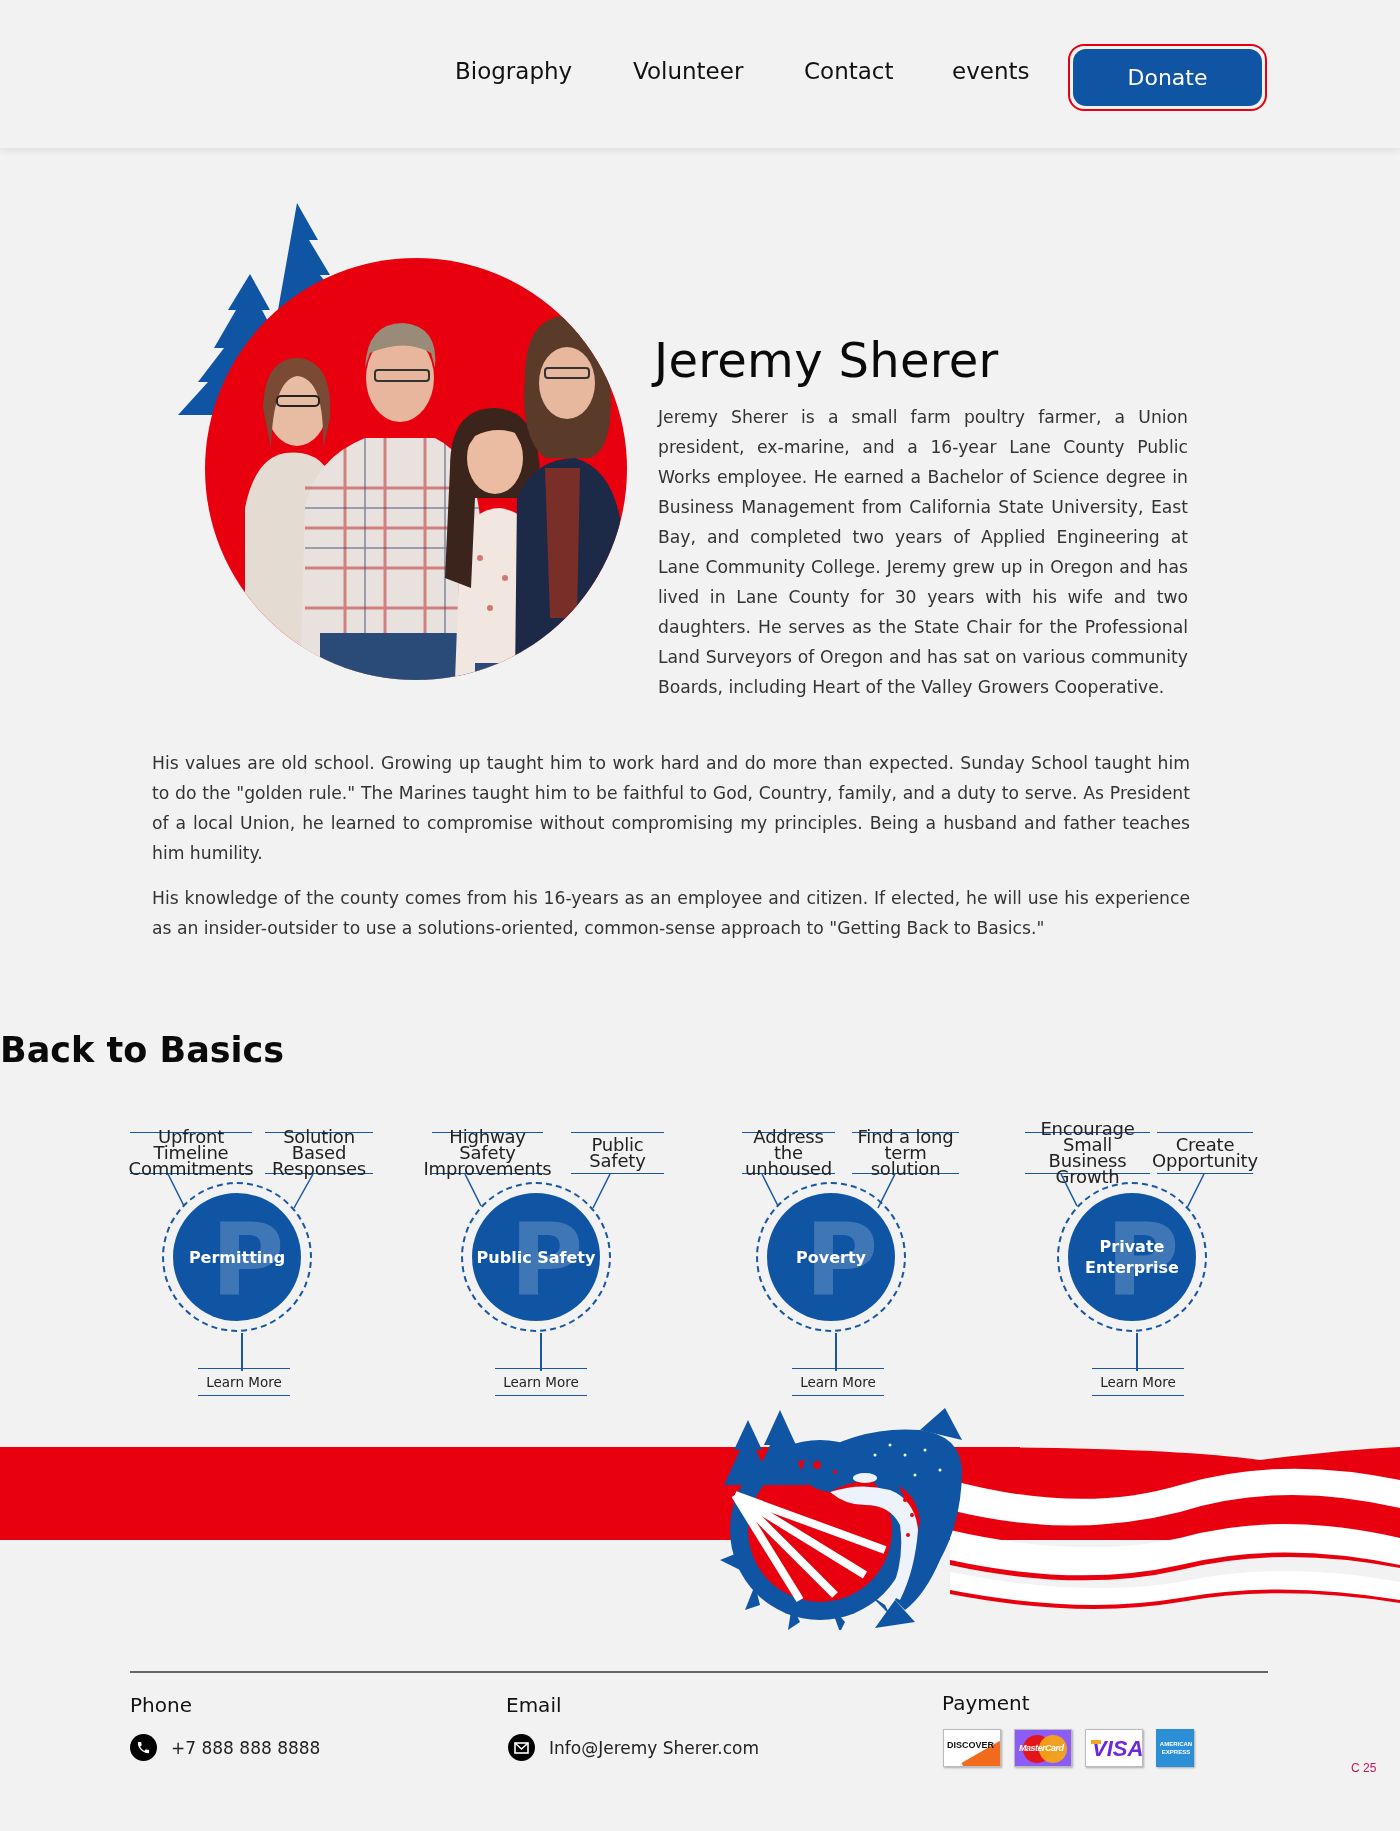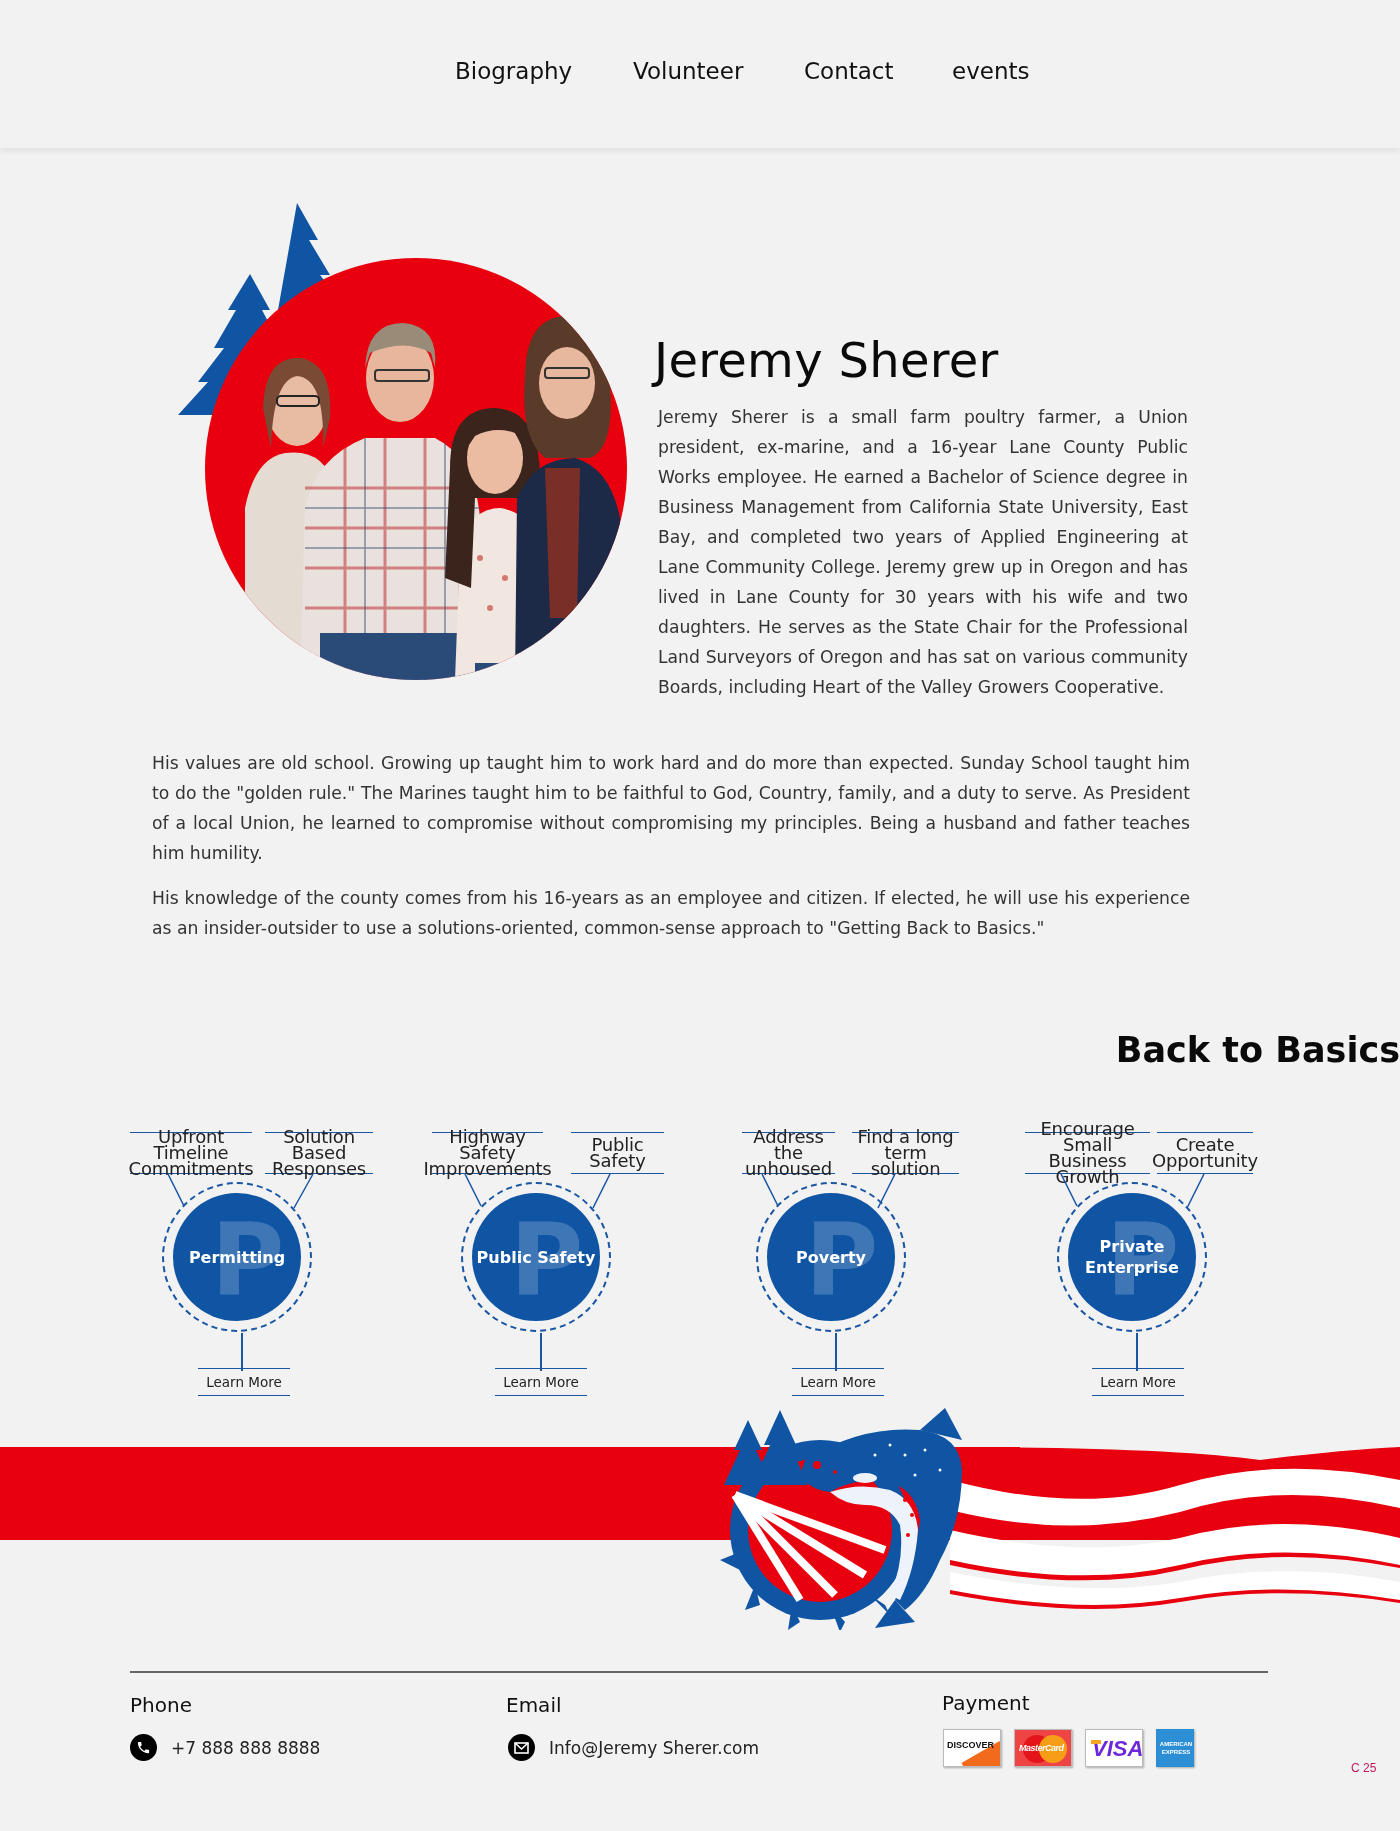--- a/index.html
+++ b/index.html
@@ -22,21 +22,21 @@
   
   .trees { position: absolute; left: 178px; top: 200px; width: 175px; height: 220px; }
   .photo { position: absolute; left: 205px; top: 258px; width: 422px; height: 422px; border-radius: 50%; background: #e8000e; overflow: hidden; }
   .photo svg { position: absolute; left: 0; top: 0; }
 
   .name { position: absolute; left: 654px; top: 332px; font-size: 48px; font-weight: 500; color: #0a0a0a; font-family: "DejaVu Sans", sans-serif; letter-spacing: 0.3px; }
   .bio { position: absolute; left: 658px; top: 402px; width: 530px; font-size: 17.2px; line-height: 30px; color: #333; text-align: justify; font-family: "DejaVu Sans", sans-serif; }
   .para { position: absolute; left: 152px; width: 1038px; font-size: 17.2px; line-height: 30px; color: #333; text-align: justify; font-family: "DejaVu Sans", sans-serif; }
 
   
-  .section-title { position: absolute; left: 0; width: 1400px; top: 1030px; text-align: right; font-size: 35px; font-weight: bold; color: #0a0a0a; font-family: "DejaVu Sans", sans-serif; }
+  .section-title { position: absolute; left: 0; width: 1400px; top: 1030px; text-align: left; font-size: 35px; font-weight: bold; color: #0a0a0a; font-family: "DejaVu Sans", sans-serif; }
   .pillar { position: absolute; top: 1130px; width: 290px; height: 270px; }
   .lbl { position: absolute; top: 2px; height: 42px; border-top: 1.5px solid #1956a4; border-bottom: 1.5px solid #1956a4; font-size: 18px; line-height: 16px; text-align: center; color: #222; display: flex; align-items: center; justify-content: center; font-family: "DejaVu Sans", sans-serif; white-space: nowrap; letter-spacing: -0.2px; }
   .pillar svg.link { position: absolute; left: 0; top: 0; }
   .ring { position: absolute; width: 150px; height: 150px; border: 2px dashed #1956a4; border-radius: 50%; top: 52px; }
   .core { position: absolute; left: 9px; top: 9px; width: 128px; height: 128px; border-radius: 50%; background: #1055a4; display: flex; align-items: center; justify-content: center; overflow: hidden; }
   .core .ghost { position: absolute; font-size: 100px; font-weight: bold; color: rgba(255,255,255,0.2); left: 38px; top: 8px; font-family: "DejaVu Sans", sans-serif; }
   .core .ttl { position: relative; color: #fff; font-weight: bold; font-size: 16px; text-align: center; line-height: 21px; font-family: "DejaVu Sans", sans-serif; }
   .stem { position: absolute; width: 2px; height: 38px; background: #1956a4; top: 203px; }
   .learn { position: absolute; top: 238px; width: 92px; height: 28px; border-top: 1.5px solid #1956a4; border-bottom: 1.5px solid #1956a4; font-size: 13.5px; display: flex; align-items: center; justify-content: center; color: #222; font-family: "DejaVu Sans", sans-serif; text-decoration: none; }
 
@@ -56,20 +56,23 @@
 </head>
 <body>
 
 <header class="header">
 
   <a class="nav" style="left:455px;">Biography</a>
   <a class="nav" style="left:633px;">Volunteer</a>
   <a class="nav" style="left:804px;">Contact</a>
   <a class="nav" style="left:952px;">events</a>
 
+  <div class="donate-wrap">
+    <button class="donate" style="border:none;">Donate</button>
+  </div>
 </header>
 
 <svg class="trees" viewBox="0 0 175 220">
   <path d="M119 3 L140 40 L131 40 L152 75 L142 75 L170 110 L100 110 Z" fill="#1055a4"></path>
   <path d="M72 74 L92 110 L84 110 L104 148 L95 148 L120 182 L108 182 L138 215 L0 215 L30 182 L20 182 L46 148 L36 148 L58 110 L50 110 Z" fill="#1055a4"></path>
 </svg>
 
 <div class="photo">
   <svg width="422" height="422" viewBox="0 0 422 422">
 
@@ -297,21 +300,21 @@
   </span>
   <span style="font-size:17px;">Info@Jeremy Sherer.com</span>
 </div>
 
 <div class="ft-head" style="left:942px;top:1691px;">Payment</div>
 <div class="cards">
   <div class="card">
     <div style="position:absolute;right:-10px;bottom:-14px;width:44px;height:30px;background:#f26a1b;transform:rotate(-30deg);"></div>
     <span style="position:absolute;left:3px;top:10px;font:bold 9px 'Liberation Sans',sans-serif;color:#111;">DISCOVER</span>
   </div>
-  <div class="card" style="background:#ef4444;text-align:right;">
+  <div class="card" style="background:#8b5cf6;text-align:right;">
     <div style="position:absolute;left:8px;top:5px;width:28px;height:28px;border-radius:50%;background:#e4141b;"></div>
     <div style="position:absolute;left:24px;top:5px;width:28px;height:28px;border-radius:50%;background:#f6a316;opacity:0.95;"></div>
     <span style="position:absolute;left:4px;top:13px;font:italic bold 9px 'Liberation Sans',sans-serif;color:#fff;letter-spacing:-0.5px;">MasterCard</span>
   </div>
   <div class="card">
     <span style="position:absolute;left:6px;top:6px;font:italic 900 22px 'Liberation Sans',sans-serif;color:#6d28d9;">VISA</span>
     <div style="position:absolute;left:5px;top:10px;width:10px;height:4px;background:#f5a623;"></div>
   </div>
   <div class="card" style="width:38px;background:#2c8fd6;border-color:#2c8fd6;">
     <span style="position:absolute;left:1px;top:10px;width:36px;font:bold 6px 'Liberation Sans',sans-serif;color:#fff;text-align:center;line-height:8px;">AMERICAN EXPRESS</span>

